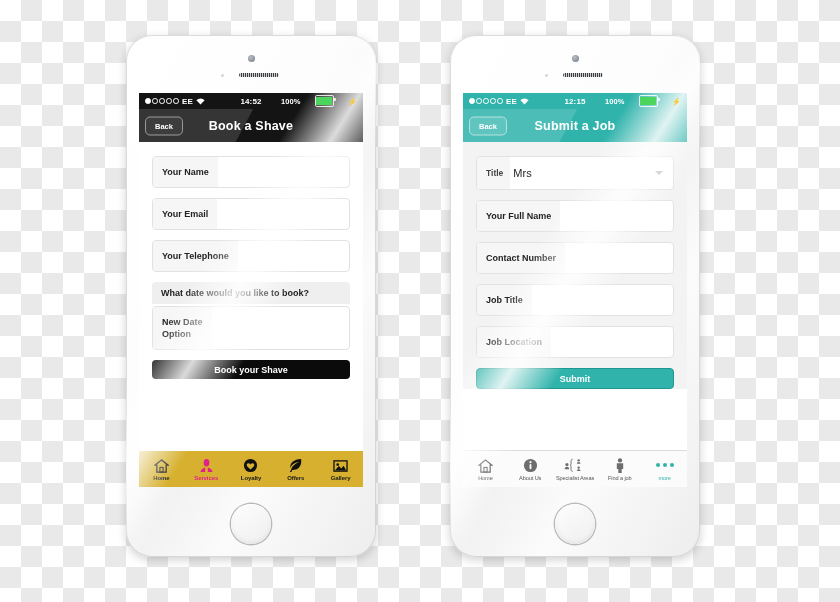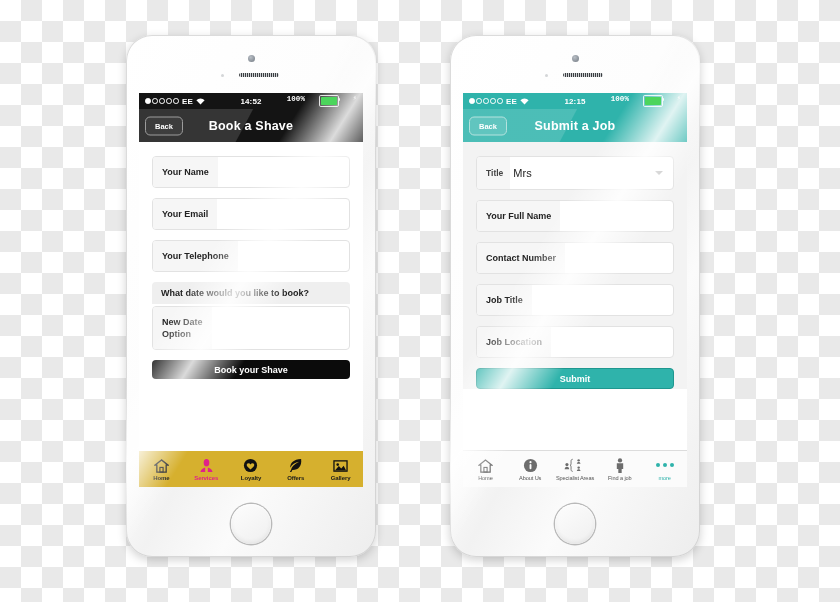--- a/index.html
+++ b/index.html
@@ -44,21 +44,21 @@
   .statusbar{height:16px;display:flex;align-items:center;padding:0 6px;font-size:7.5px;font-weight:bold;color:#fff;
     letter-spacing:.1px;position:relative;}
   .sb-left{display:flex;align-items:center;gap:3px;}
   .dots{display:flex;align-items:center;gap:1.5px;}
   .dot{width:3.6px;height:3.6px;border-radius:50%;border:1px solid currentColor;}
   .dot.filled{background:currentColor;}
   .carrier{font-size:8px;}
   .wifi{display:inline-block;width:9px;height:7px;position:relative;}
   .wifi svg{display:block;}
   .sb-time{position:absolute;left:0;right:0;text-align:center;font-size:8px;pointer-events:none;}
-  .sb-right{margin-left:auto;display:flex;gap:14px;z-index:2;font-family:Liberation Mono, monospace;}
+  .sb-right{margin-left:auto;display:flex;align-items:center;gap:14px;z-index:2;}
   .batt{width:16px;height:7.5px;border:1px solid rgba(255,255,255,.85);border-radius:1.8px;position:relative;padding:.8px;}
   .batt::after{content:"";position:absolute;right:-2.6px;top:2px;width:1.6px;height:3px;border-radius:0 1px 1px 0;background:rgba(255,255,255,.85);}
   .batt i{display:block;height:100%;width:100%;background:#4cd55c;border-radius:.8px;}
   .bolt{font-size:7px;line-height:1;}
 
   
   .navbar{height:33px;position:relative;display:flex;align-items:center;justify-content:center;}
   .nav-title{font-size:12.5px;font-weight:bold;color:#fff;letter-spacing:.2px;}
   .back-btn{position:absolute;left:6px;top:50%;transform:translateY(-50%);
     font-size:7.5px;font-weight:bold;color:#fff;padding:4px 9px;border-radius:5px;}

